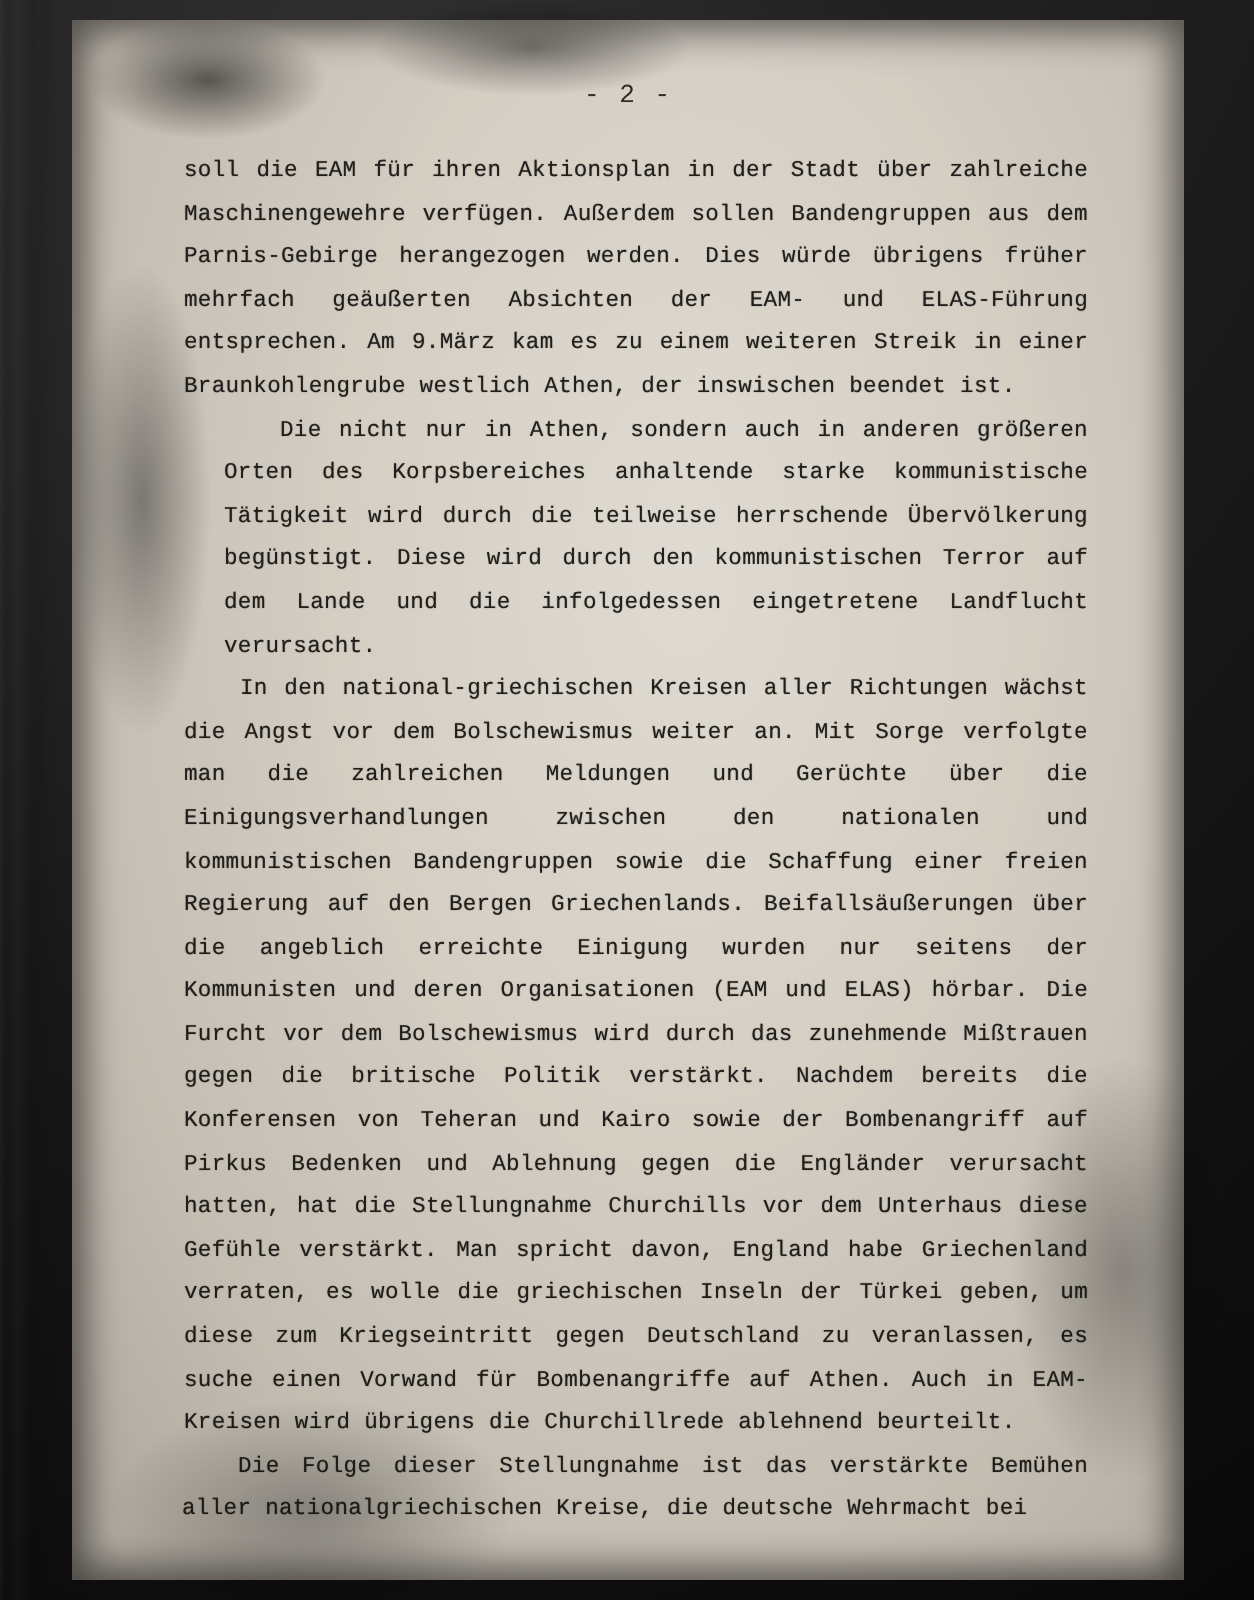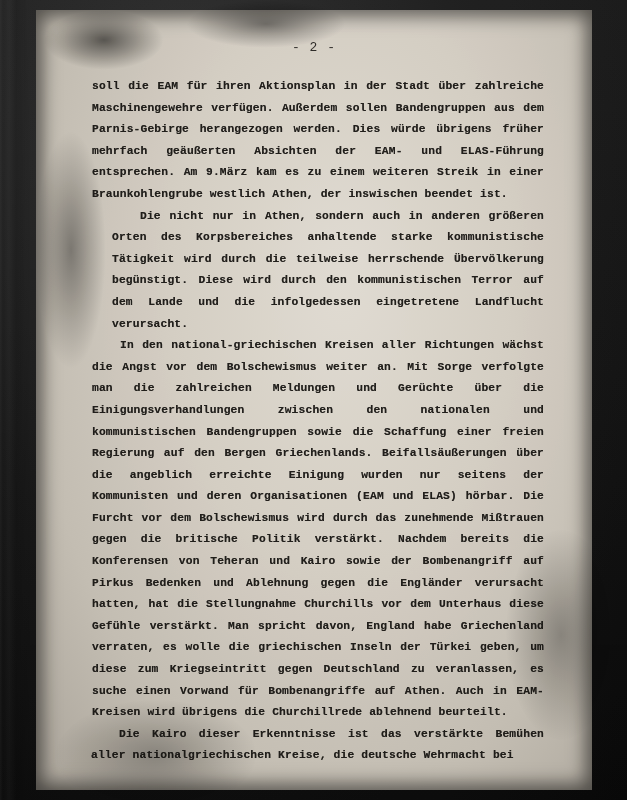--- a/index.html
+++ b/index.html
@@ -84,21 +84,20 @@
     font-family: "Liberation Mono", monospace;
     font-size: 11.3px;
     line-height: 21.6px;
     letter-spacing: 0.15px;
     text-align: justify;
     opacity: 0.92;
     text-shadow: 0 0 0.6px rgba(0,0,0,0.55);
   }
   .body-text p {
     margin: 0 0 0 0;
-    font-weight: bold;
   }
   .body-text p + p {
     margin-top: 0px;
   }
 
   
   .body-text p:nth-child(2) { margin-left: 1px; }
   .body-text p:nth-child(4) { margin-left: -1px; }
 </style>
 </head>
@@ -111,16 +110,16 @@
     <div class="blot b3"></div>
     <div class="blot b4"></div>
     <div class="blot b5"></div>
 
     <div class="page-number">- 2 -</div>
 
     <div class="body-text">
       <p>soll die EAM für ihren Aktionsplan in der Stadt über zahlreiche Maschinengewehre verfügen. Außerdem sollen Bandengruppen aus dem Parnis-Gebirge herangezogen werden. Dies würde übrigens früher mehrfach geäußerten Absichten der EAM- und ELAS-Führung entsprechen. Am 9.März kam es zu einem weiteren Streik in einer Braunkohlengrube westlich Athen, der inswischen beendet ist.</p>
       <p style="text-indent: 28px; margin-left: 20px;">Die nicht nur in Athen, sondern auch in anderen größeren Orten des Korpsbereiches anhaltende starke kommunistische Tätigkeit wird durch die teilweise herrschende Übervölkerung begünstigt. Diese wird durch den kommunistischen Terror auf dem Lande und die infolgedessen eingetretene Landflucht verursacht.</p>
       <p style="text-indent: 28px;">In den national-griechischen Kreisen aller Richtungen wächst die Angst vor dem Bolschewismus weiter an. Mit Sorge verfolgte man die zahlreichen Meldungen und Gerüchte über die Einigungsverhandlungen zwischen den nationalen und kommunistischen Bandengruppen sowie die Schaffung einer freien Regierung auf den Bergen Griechenlands. Beifallsäußerungen über die angeblich erreichte Einigung wurden nur seitens der Kommunisten und deren Organisationen (EAM und ELAS) hörbar. Die Furcht vor dem Bolschewismus wird durch das zunehmende Mißtrauen gegen die britische Politik verstärkt. Nachdem bereits die Konferensen von Teheran und Kairo sowie der Bombenangriff auf Pirkus Bedenken und Ablehnung gegen die Engländer verursacht hatten, hat die Stellungnahme Churchills vor dem Unterhaus diese Gefühle verstärkt. Man spricht davon, England habe Griechenland verraten, es wolle die griechischen Inseln der Türkei geben, um diese zum Kriegseintritt gegen Deutschland zu veranlassen, es suche einen Vorwand für Bombenangriffe auf Athen. Auch in EAM-Kreisen wird übrigens die Churchillrede ablehnend beurteilt.</p>
-      <p style="text-indent: 28px;">Die Kairo dieser Erkenntnisse ist das verstärkte Bemühen aller nationalgriechischen Kreise, die deutsche Wehrmacht bei</p>
+      <p style="text-indent: 28px;">Die Folge dieser Stellungnahme ist das verstärkte Bemühen aller nationalgriechischen Kreise, die deutsche Wehrmacht bei</p>
     </div>
   </div>
 </div>
 
 </body></html>

